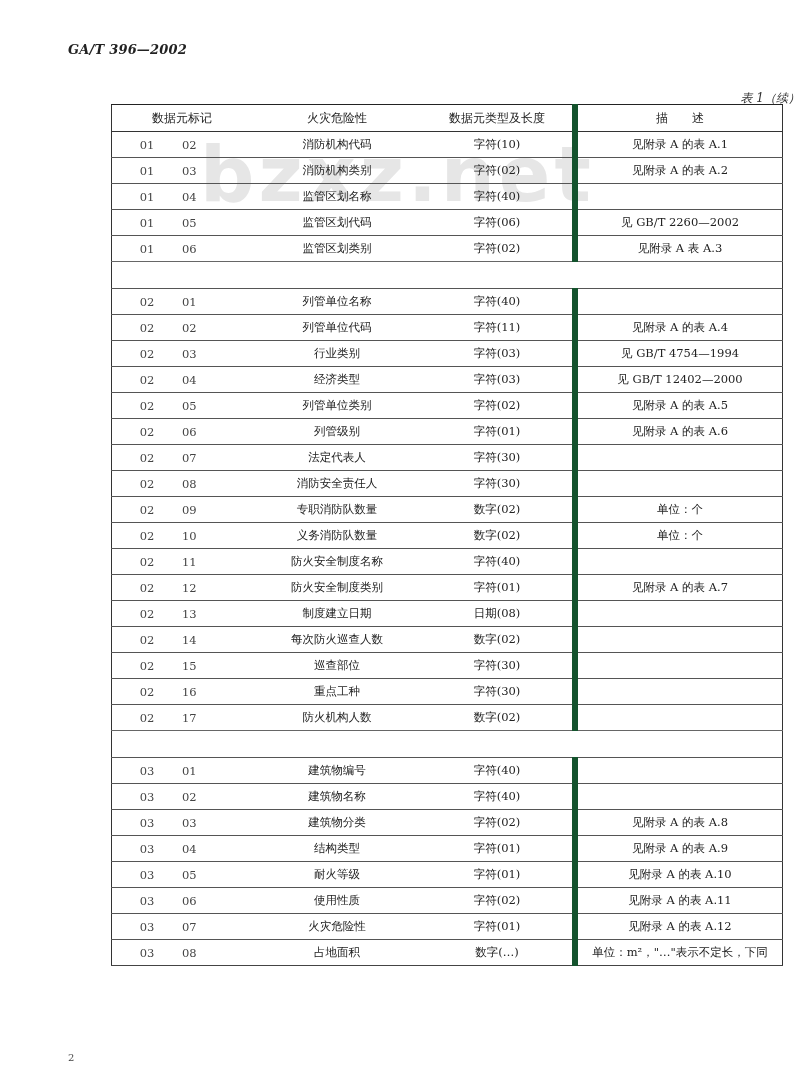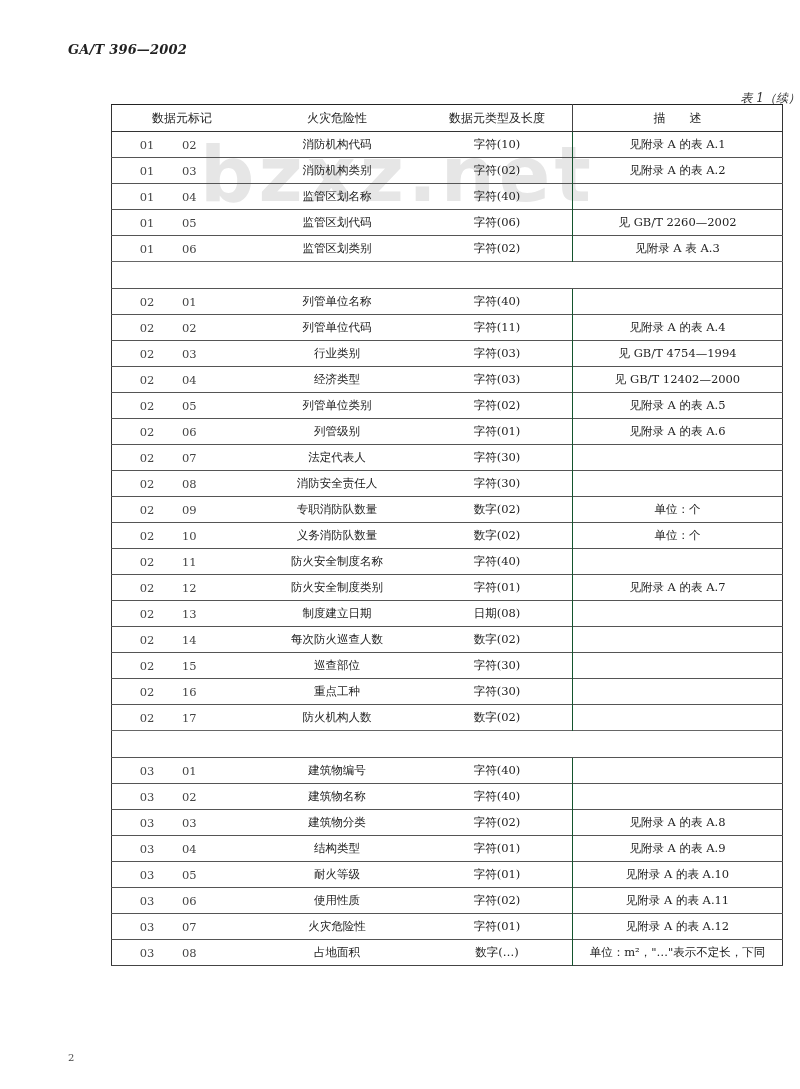--- a/index.html
+++ b/index.html
@@ -4,21 +4,21 @@
 <style>
   html, body { margin: 0; padding: 0; background: #fff; }
   body { width: 800px; height: 1089px; position: relative; font-family: "DejaVu Serif", serif; color: #222; overflow: hidden; }
   .std-code { position: absolute; left: 68px; top: 42px; font-size: 13px; font-weight: bold; letter-spacing: 0.2px; color: #222; font-style: italic; }
   .table-caption { position: absolute; left: 0; width: 800px; top: 90px; text-align: right; font-size: 12px; color: #333; font-style: italic; }
   .watermark { position: absolute; left: 200px; top: 130px; font-family: "DejaVu Sans", sans-serif; font-size: 76px; font-weight: bold; color: #e6e6e6; letter-spacing: 4px; z-index: 0; text-align: right; }
   table.data { position: absolute; left: 68px; top: 104px; width: 672px; border-collapse: collapse; font-size: 11.5px; z-index: 1; margin-left: 43px; }
   table.data th, table.data td { height: 25px; padding: 0; border-top: 1px solid #555; vertical-align: middle; }
   table.data th { border-top: 1.5px solid #222; border-bottom: 1px solid #333; font-weight: normal; font-size: 12px; height: 26px; }
   table.data { border-left: 1.5px solid #333; border-right: 1.5px solid #333; border-bottom: 1px solid #444; }
-  th.desc-h, td.desc { border-left: 1px solid #14532d; }
+  th.desc-h, td.desc { border-left: 6px solid #14532d; }
   th.type-h { border-right: 1px solid #444; }
   td.tag1 { width: 70px; text-align: center; color: #444; }
   td.tag2 { width: 70px; text-align: left; padding-left: 18px; color: #444; }
   td.name { width: 170px; text-align: center; font-family: Liberation Mono, monospace; }
   td.type { width: 150px; text-align: center; }
   td.desc { text-align: center; padding-left: 8px; }
   tr.section td { text-align: center; height: 26px; }
   tr.section .sec-code { display: inline-block; margin-right: 22px; }
   tr.spacer td { height: 26px; border-top: 1px solid #666; }
   .page-num { position: absolute; left: 68px; top: 1052px; font-size: 10px; color: #444; }

